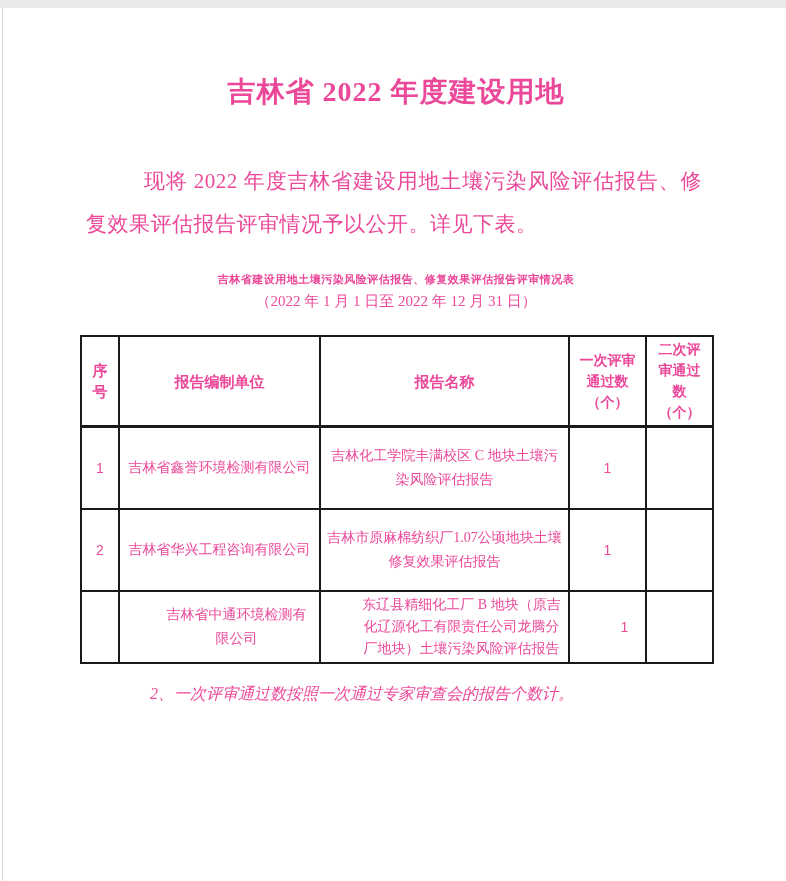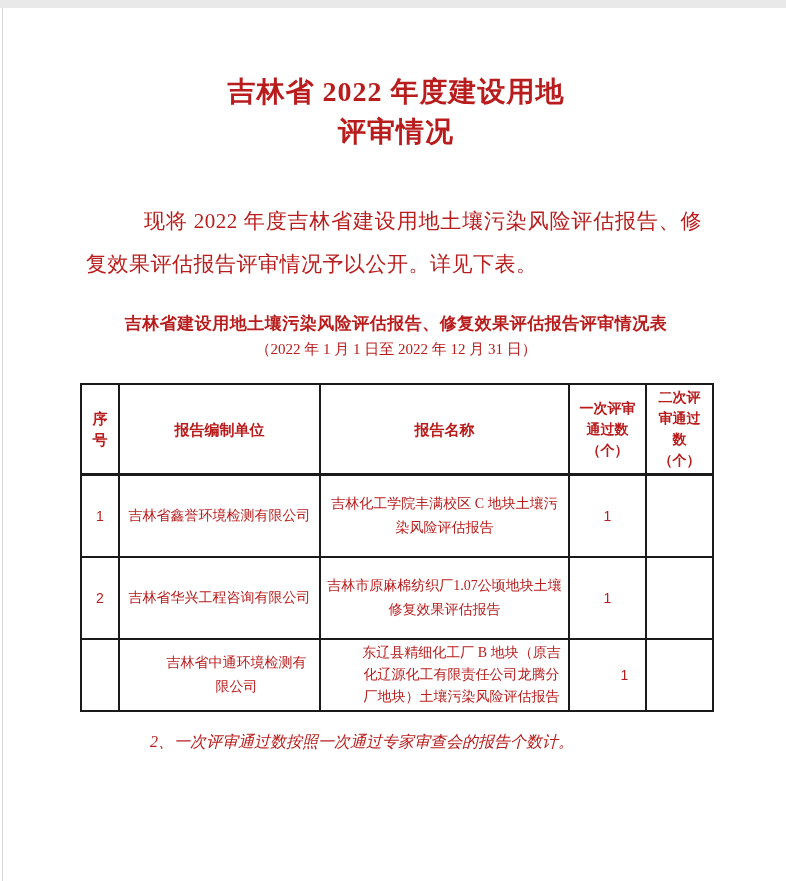--- a/index.html
+++ b/index.html
@@ -7,21 +7,21 @@
     padding: 0;
     background: #ffffff;
   }
   .page {
     position: relative;
     width: 786px;
     height: 881px;
     background: #ffffff;
     overflow: hidden;
     font-family: "Liberation Serif", "DejaVu Serif", serif;
-    color: #b91c1c;
+    color: #ec4899;
   }
   .edge-top {
     position: absolute;
     top: 0; left: 0;
     width: 786px; height: 8px;
     background: #e9e9e9;
   }
   .edge-left {
     position: absolute;
     top: 8px; left: 2px;
@@ -48,21 +48,21 @@
     width: 616px;
     font-size: 21px;
     line-height: 43px;
     text-align: justify;
     text-indent: 58px;
     letter-spacing: 0.5px;
   }
   .table-caption {
     margin-top: 26px;
     text-align: center;
-    font-size: 17px;
+    font-size: 11px;
     font-weight: 700;
     font-family: "Liberation Sans", "DejaVu Sans", sans-serif;
     letter-spacing: 0.5px;
   }
   .table-period {
     margin-top: 5px;
     text-align: center;
     font-size: 15px;
   }
   table.review-table {
@@ -116,21 +116,20 @@
 <body>
 
 <div class="page">
   <div class="edge-top"></div>
   <div class="edge-left"></div>
 
   <div class="content">
 
     <h1 class="title">
       <span class="title-line">吉林省 2022 年度建设用地</span>
-      <span class="title-line">评审情况</span>
     </h1>
 
     <p class="intro">现将 2022 年度吉林省建设用地土壤污染风险评估报告、修复效果评估报告评审情况予以公开。详见下表。</p>
 
     <div class="table-caption">吉林省建设用地土壤污染风险评估报告、修复效果评估报告评审情况表</div>
     <div class="table-period">（2022 年 1 月 1 日至 2022 年 12 月 31 日）</div>
 
     <table class="review-table">
       <colgroup>
         <col style="width:38px">

